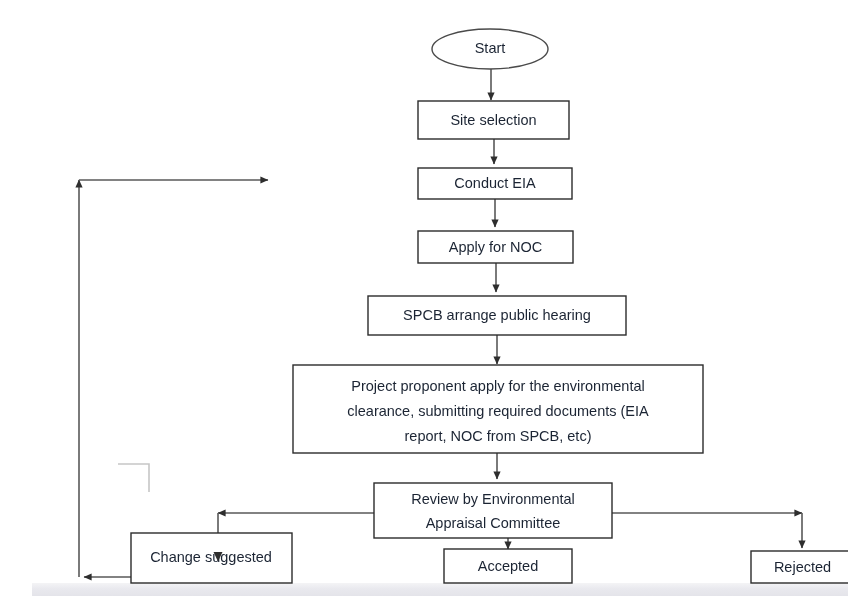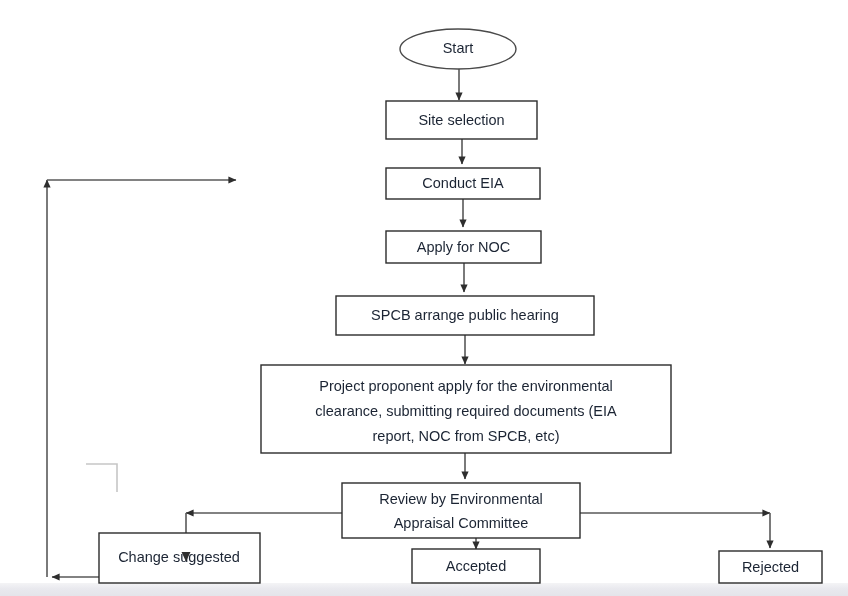--- a/index.html
+++ b/index.html
@@ -11,20 +11,21 @@
     width: 848px;
     height: 596px;
     overflow: hidden;
     font-family: "Liberation Sans", sans-serif;
   }
   #canvas {
     position: relative;
     width: 676px;
     height: 596px;
     background: #ffffff;
+    margin-left: 32px;
   }
   
   #page-white {
     position: absolute;
     left: 0; top: 0;
     width: 848px;
     height: 583px;
     background: #ffffff;
   }
   #page-edge {

